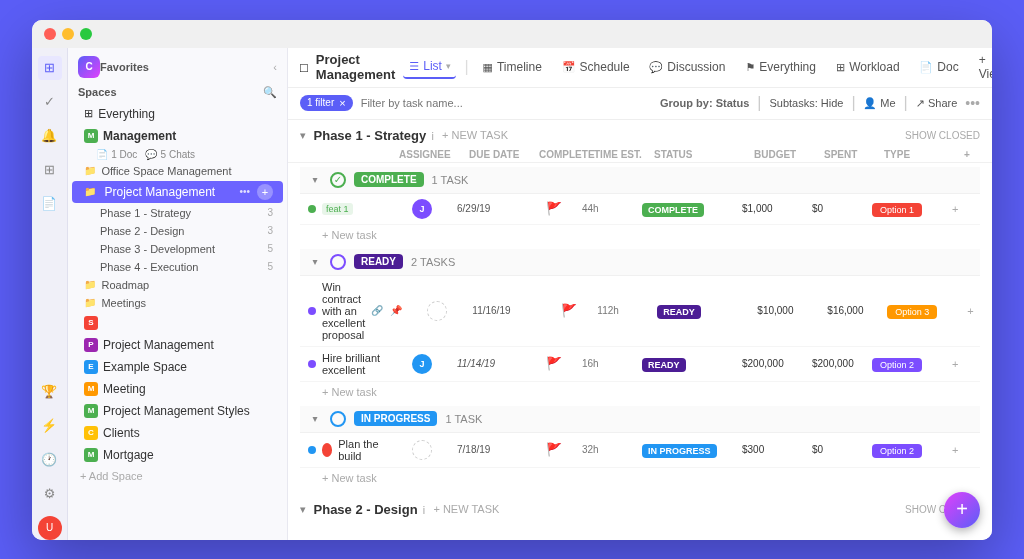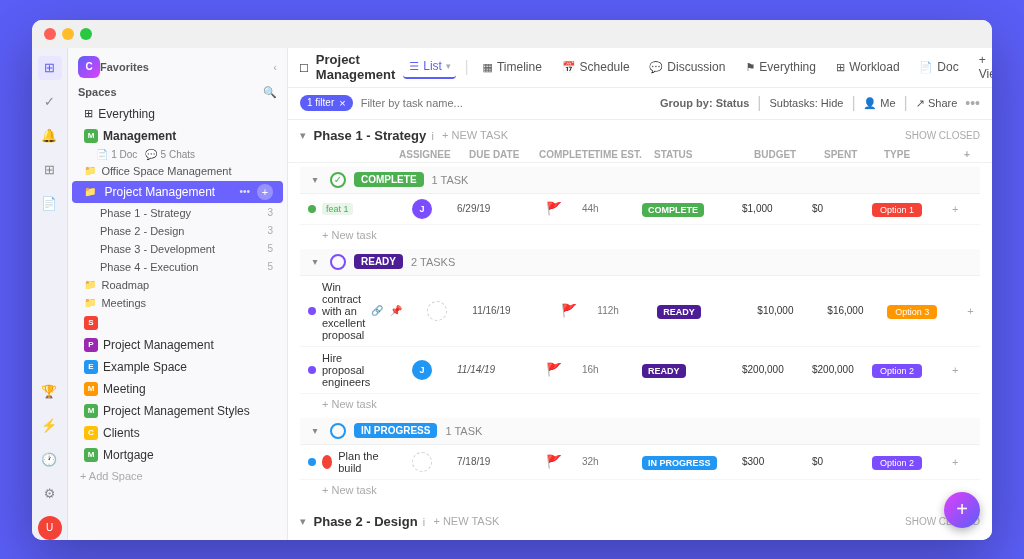--- a/index.html
+++ b/index.html
@@ -549,21 +549,21 @@
               <div class="budget-val">$10,000</div>
               <div class="budget-val">$16,000</div>
               <div>
                 <span class="option-badge opt-orange">Option 3</span>
               </div>
               <div style="color:#aaa;cursor:pointer;">+</div>
             </div>
             <div class="task-row">
               <div class="task-name-cell">
                 <span class="task-dot task-dot-purple"></span>
-                <span class="task-name">Hire proposal engineers</span>
+                <span class="task-name">Hire brilliant excellent</span>
               </div>
               <div class="col-center">
                 <div class="assignee-avatar avatar-blue">J</div>
               </div>
               <div style="font-size:10px;color:#555;font-style:italic;">11/14/19</div>
               <div class="col-center">
                 <span style="color:#ffc107;font-size:13px;">🚩</span>
               </div>
               <div style="font-size:10px;color:#777;">16h</div>
               <div>

